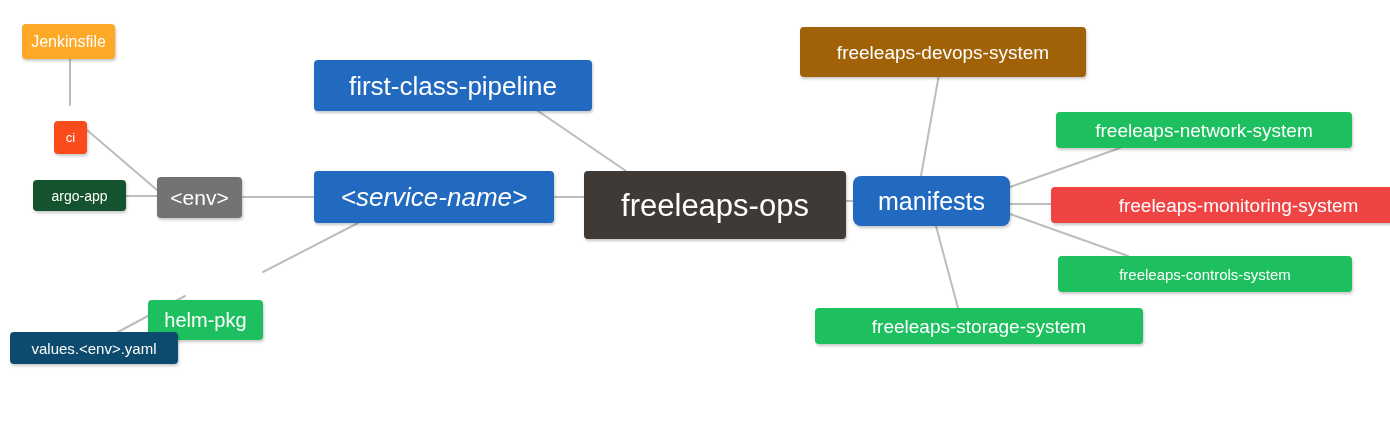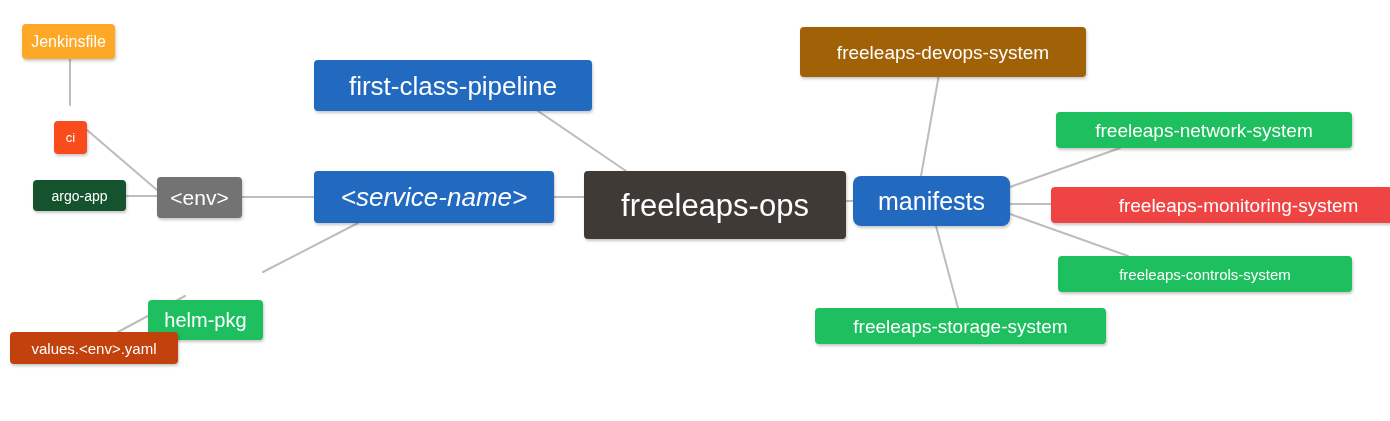--- a/index.html
+++ b/index.html
@@ -60,24 +60,24 @@
       <polyline points="1010,204 1051,204" fill="none" stroke="#bdbdbd" stroke-width="2" stroke-linecap="round"></polyline>
       <polyline points="1010,214 1128,256" fill="none" stroke="#bdbdbd" stroke-width="2" stroke-linecap="round"></polyline>
       <polyline points="936,226 958,308" fill="none" stroke="#bdbdbd" stroke-width="2" stroke-linecap="round"></polyline>
     </svg>
   <div id="node-layer">
       <div class="node" style="left: 22px; top: 24px; width: 93px; height: 35px; background: rgb(253, 168, 39); font-size: 16px;">Jenkinsfile</div>
       <div class="node" style="left: 54px; top: 105px; width: 33px; height: 33px; background: rgb(250, 75, 29); font-size: 13px; margin-top: 16px;">ci</div>
       <div class="node" style="left: 33px; top: 180px; width: 93px; height: 31px; background: #14532d; font-size: 14px;">argo-app</div>
       <div class="node" style="left: 157px; top: 177px; width: 85px; height: 41px; background: #737373; font-size: 21px;">&lt;env&gt;</div>
       <div class="node" style="left: 148px; top: 256px; width: 115px; height: 40px; background: rgb(29, 191, 94); font-size: 20px; margin-top: 44px;">helm-pkg</div>
-      <div class="node" style="left: 10px; top: 332px; width: 168px; height: 32px; background: #c2410c; font-size: 15px;">values.&lt;env&gt;.yaml</div>
+      <div class="node" style="left: 10px; top: 332px; width: 168px; height: 32px; background: #0c4a6e; font-size: 15px;">values.&lt;env&gt;.yaml</div>
       <div class="node" style="left: 314px; top: 36px; width: 278px; height: 51px; background: rgb(34, 105, 192); font-size: 26px; margin-top: 24px;">first-class-pipeline</div>
       <div class="node" style="left: 314px; top: 171px; width: 240px; height: 52px; background: rgb(34, 105, 192); font-size: 26px; font-style: italic;">&lt;service-name&gt;</div>
       <div class="node" style="left: 584px; top: 171px; width: 262px; height: 68px; background: rgb(63, 58, 54); font-size: 31px; text-align: right;">freeleaps-ops</div>
       <div class="node" style="left: 853px; top: 176px; width: 157px; height: 50px; background: rgb(34, 105, 192); font-size: 25px; border-radius: 8px;">manifests</div>
       <div class="node" style="left: 800px; top: 27px; width: 286px; height: 50px; background: #a16207; font-size: 19px;">freeleaps-devops-system</div>
       <div class="node" style="left: 1056px; top: 112px; width: 296px; height: 36px; background: rgb(29, 191, 94); font-size: 19px;">freeleaps-network-system</div>
       <div class="node" style="left: 1051px; top: 187px; width: 375px; height: 36px; background: #ef4444; font-size: 19px;">freeleaps-monitoring-system</div>
       <div class="node" style="left: 1058px; top: 256px; width: 294px; height: 36px; background: rgb(29, 191, 94); font-size: 15px;">freeleaps-controls-system</div>
-      <div class="node" style="left: 815px; top: 308px; width: 291px; height: 36px; background: rgb(29, 191, 94); font-size: 19px;">freeleaps-storage-system</div>
+      <div class="node" style="left: 815px; top: 308px; width: 328px; height: 36px; background: rgb(29, 191, 94); font-size: 19px;">freeleaps-storage-system</div>
     </div>
 </div>
 
 </body></html>

